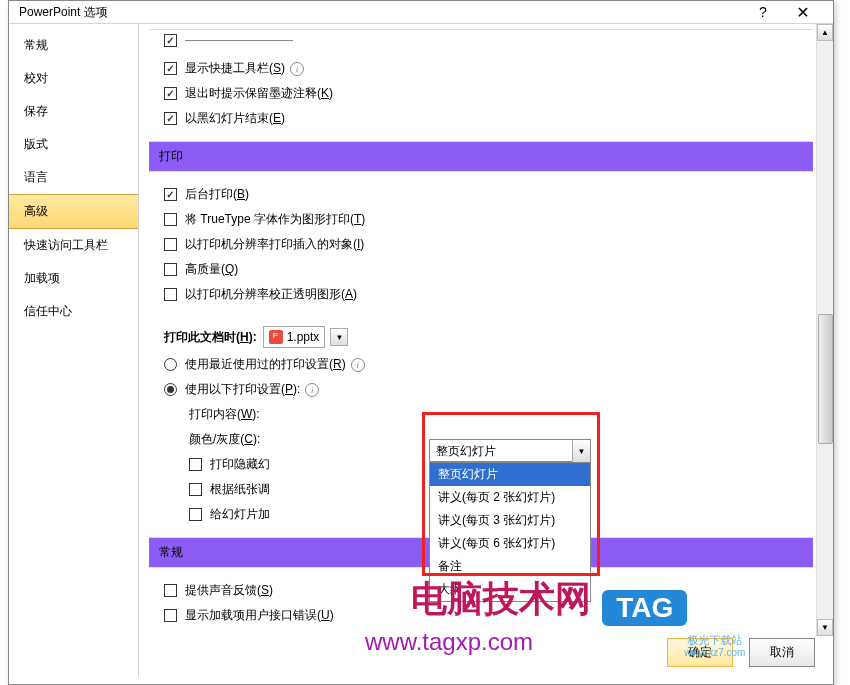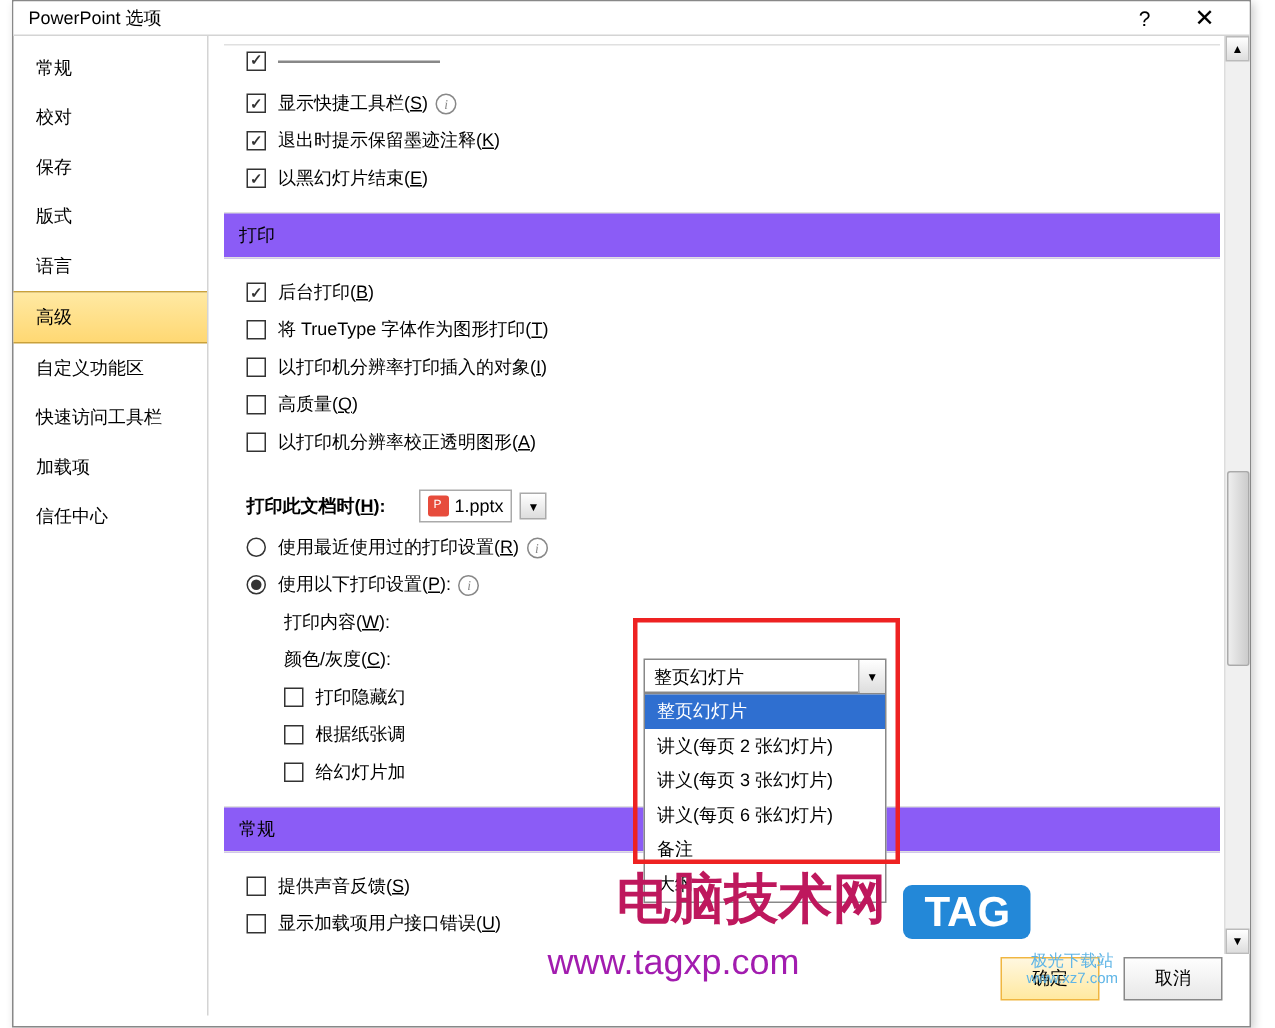--- a/index.html
+++ b/index.html
@@ -120,21 +120,21 @@
       padding: 4px 0 4px 15px;
     }
     
     .dropdown {
       border: 1px solid #aaa;
       height: 22px;
       display: inline-flex;
       align-items: center;
       padding: 0 5px;
       background: #fff;
-      margin-left: 22px;
+      margin-left: 6px;
     }
     .dropdown-btn {
       width: 18px; height: 18px;
       border: 1px solid #aaa;
       background: linear-gradient(#fff,#ddd);
       display: inline-flex;
       align-items: center;
       justify-content: center;
       margin-left: 5px;
       font-size: 8px;
@@ -292,21 +292,20 @@
 
   <div class="dialog-body">
 
     <div class="sidebar">
       <div class="sidebar-item">常规</div>
       <div class="sidebar-item">校对</div>
       <div class="sidebar-item">保存</div>
       <div class="sidebar-item">版式</div>
       <div class="sidebar-item">语言</div>
       <div class="sidebar-item selected">高级</div>
-      <div class="sidebar-item">自定义功能区</div>
       <div class="sidebar-item">快速访问工具栏</div>
       <div class="sidebar-item">加载项</div>
       <div class="sidebar-item">信任中心</div>
     </div>
 
     <div class="content">
       <div class="scroll-area">
 
         <div class="opt-row partial-top">
           <span class="checkbox checked"></span>

